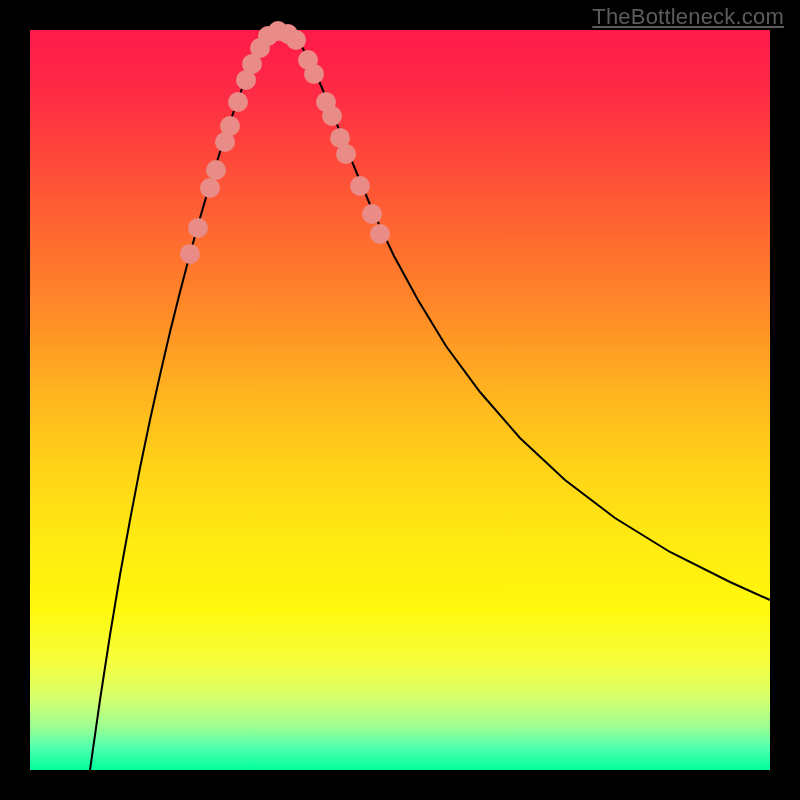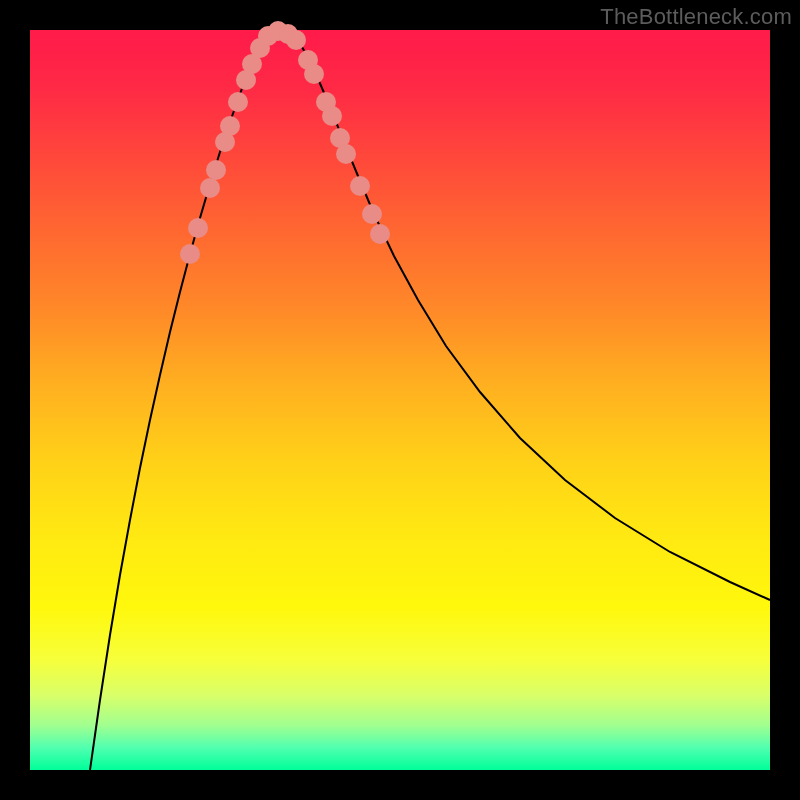--- a/index.html
+++ b/index.html
@@ -29,26 +29,27 @@
       #fff80c 78%,
       #f7ff3a 85%,
       #d8ff6a 90%,
       #a0ff90 94%,
       #50ffb0 97%,
       #00ff99 100%);
   }
   .watermark {
     position: absolute;
     top: 4px;
-    right: 8px;
+    right: 16px;
     color: #5c5c5c;
     font-size: 22px;
     font-weight: 500;
     letter-spacing: 0.2px;
     user-select: none;
+    text-decoration: underline;
   }
   svg.curves {
     position: absolute;
     left: 30px;
     top: 30px;
     width: 740px;
     height: 740px;
     overflow: visible;
   }
   .curve {

